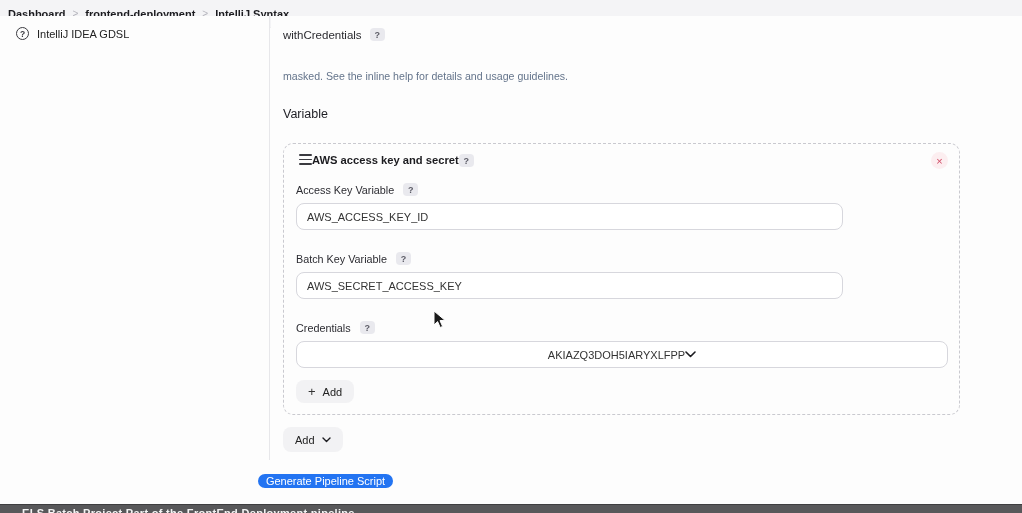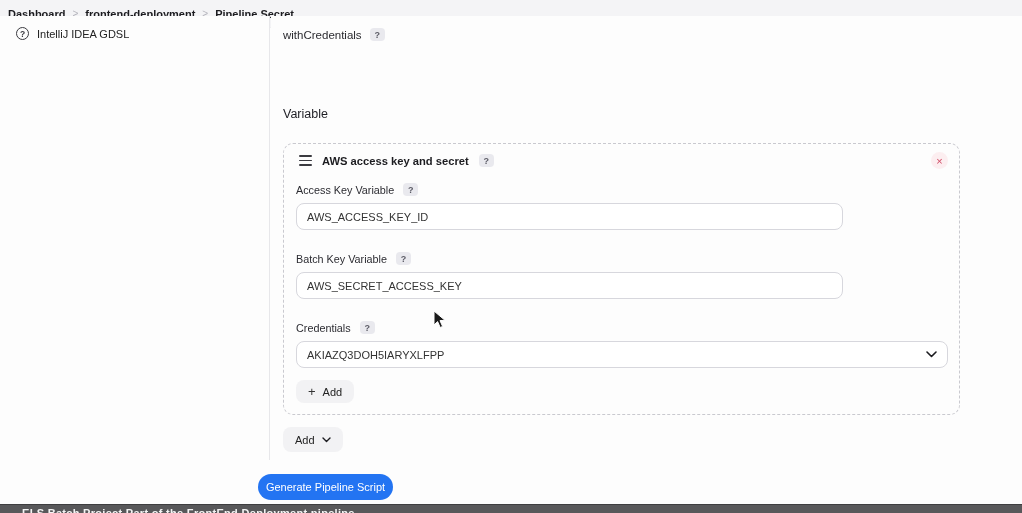--- a/index.html
+++ b/index.html
@@ -42,57 +42,57 @@
     color:#5c5c66; font-size:9px; font-weight:700; cursor:pointer;
   }
   .para { position:absolute; left:12px; top:51px; font-size:10.6px; line-height:19px; color:#64748b; }
   .para .ln { white-space:nowrap; }
   .bindings-title { position:absolute; left:12px; top:91px; font-size:12.5px; color:#1e1e24; }
   
   .card {
     position:absolute; left:12px; top:127px; width:677px; height:272px;
     border:1px dashed #c9c9cf; border-radius:10px; background:#fdfdfd;
   }
-  .card-head { position:absolute; left:15px; top:10px; display:flex; align-items:center; gap:10px; }
+  .card-head { position:absolute; left:15px; top:10px; display:flex; align-items:flex-start; }
   .burger { width:13px; height:11px; display:flex; flex-direction:column; justify-content:space-between; cursor:grab; }
   .burger i { display:block; height:1.6px; background:#3a3a40; border-radius:1px; }
   .card-title { font-size:11.2px; font-weight:700; color:#1c1c20; }
   .closebtn {
     position:absolute; right:11px; top:8px; width:17px; height:17px; border-radius:50%;
     background:#fceef0; color:#cf4a64; font-size:11px; line-height:16px; text-align:center;
     cursor:pointer; border:none;
   }
   .flabel { position:absolute; left:12px; font-size:10.8px; color:#2c2c32; display:flex; align-items:center; gap:9px; }
   .tinput {
     position:absolute; left:12px; width:547px; height:27px;
     border:1px solid #d7d7dd; border-radius:8px; background:#fff;
     font-family:"Liberation Sans", sans-serif; font-size:11px; color:#333;
     padding:0 10px; outline:none;
   }
   .selectbox {
     position:absolute; left:12px; width:652px; height:27px;
     border:1px solid #d7d7dd; border-radius:8px; background:#fff;
-    display:flex; align-items:center; justify-content:space-between;
+    display:flex; align-items:center; justify-content:center;
     padding:0 10px; font-size:11px; color:#333; cursor:pointer;
   }
   .smallbtn {
     position:absolute; left:12px; height:23px; border:none; border-radius:8px;
     background:#f2f2f4; color:#222; font-family:"Liberation Sans", sans-serif;
     font-size:11px; display:inline-flex; align-items:center; gap:7px;
     padding:0 12px; cursor:pointer;
   }
   .plus { font-size:13px; font-weight:400; color:#333; }
   .add-dd {
     position:absolute; left:12px; top:411px; height:25px; border:none; border-radius:8px;
     background:#f2f2f4; color:#222; font-family:"Liberation Sans", sans-serif;
     font-size:11px; display:inline-flex; align-items:center; gap:7px; padding:0 12px; cursor:pointer;
   }
   
   .genbtn {
-    position:absolute; left:258px; top:474px; width:135px; height:26px;
+    position:absolute; left:258px; top:474px; width:135px; height:14px;
     background:#2374f2; color:#fff; border:none; border-radius:13px;
     font-family:"Liberation Sans", sans-serif; font-size:11px; cursor:pointer;
   }
   
   .statusbar {
     position:absolute; left:0; top:504px; width:1022px; height:9px;
     background:#58585a; border-top:1px solid #3e3e40; overflow:hidden;
   }
   .statusbar span {
     position:absolute; left:22px; top:2px; color:#f4f4f4; font-size:11px; font-weight:700;
@@ -103,38 +103,39 @@
   .chev { flex:0 0 auto; }
 </style>
 </head>
 <body>
 
 <div class="crumbbar">
   <span class="crumb">Dashboard</span>
   <span class="crumb-sep">&gt;</span>
   <span class="crumb">frontend-deployment</span>
   <span class="crumb-sep">&gt;</span>
-  <span class="crumb">Pipeline Secret</span>
+  <span class="crumb">IntelliJ Syntax</span>
 </div>
 
 <div class="sidebar">
   <div class="side-item">
     <span class="qcircle">?</span>
     <span class="side-label">IntelliJ IDEA GDSL</span>
   </div>
 </div>
 
 <div class="main">
 
   <div class="section-title">
     <span>withCredentials</span>
     <span class="helpbadge">?</span>
   </div>
 
   <div class="para">
+    <div class="ln">masked. See the inline help for details and usage guidelines.</div>
   </div>
 
   <div class="bindings-title">Variable</div>
 
   <div class="card">
     <div class="card-head">
       <span class="burger">
           <i></i>
           <i></i>
           <i></i>

